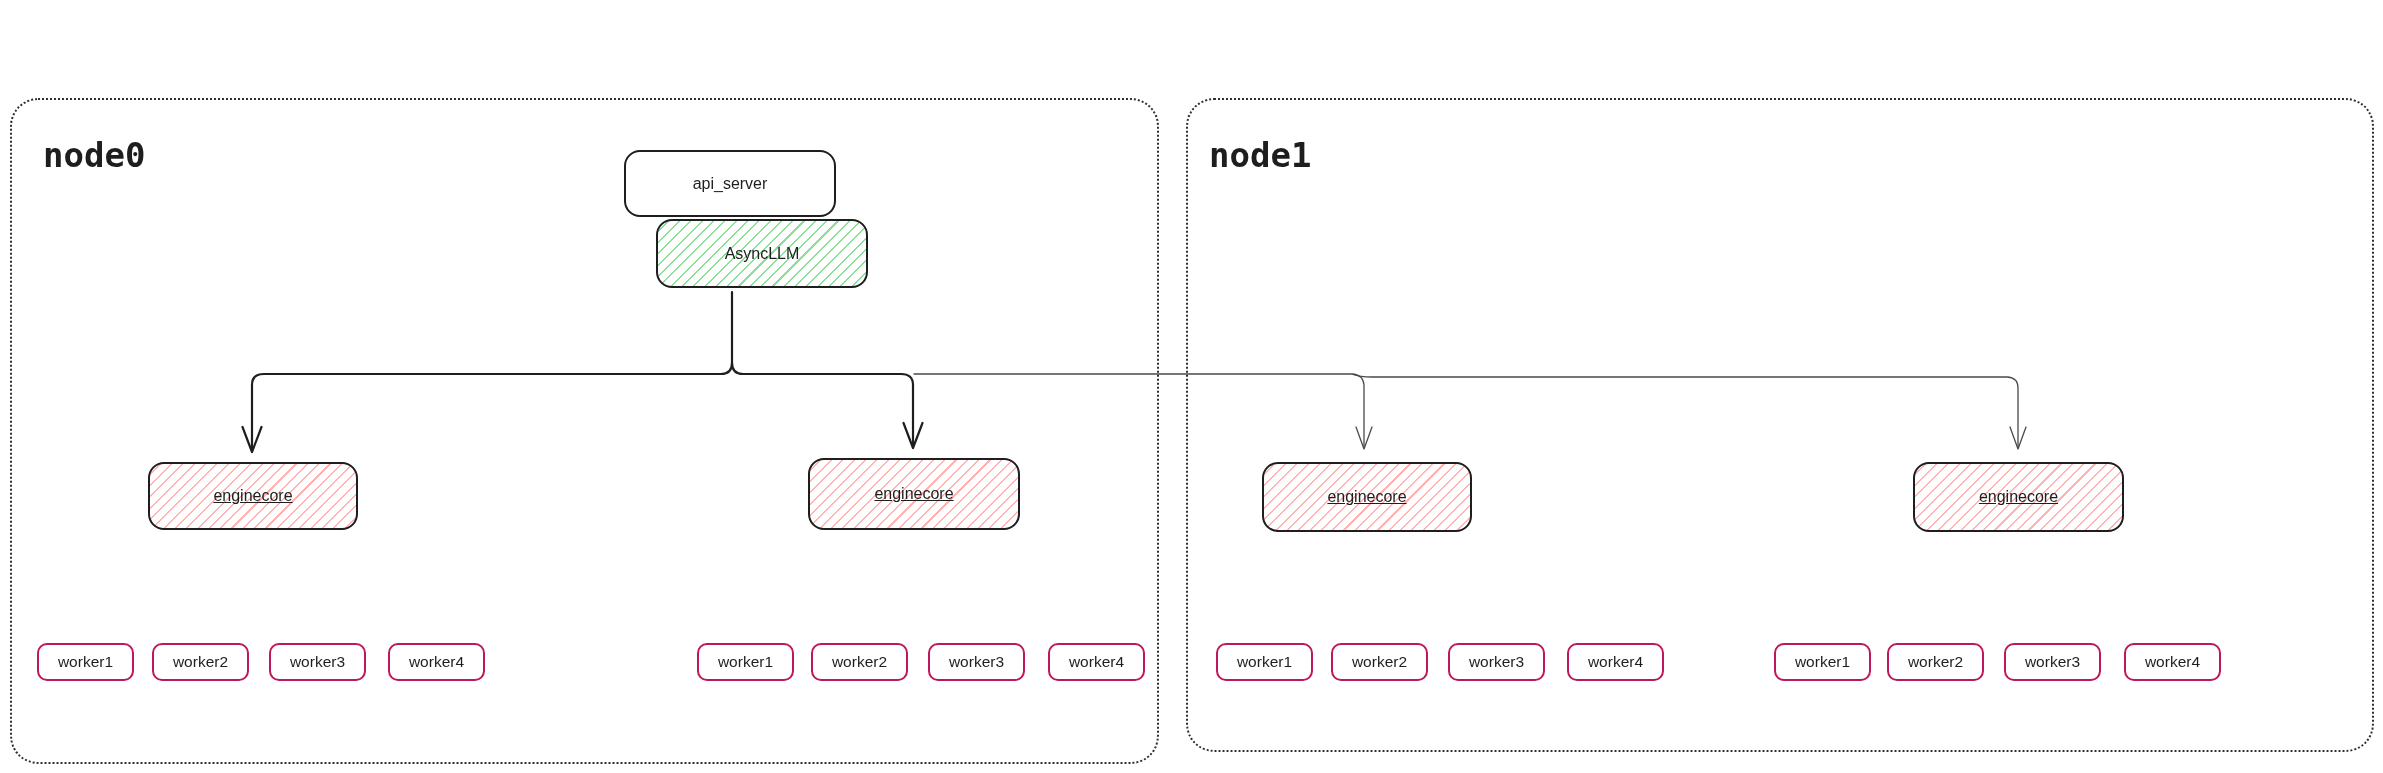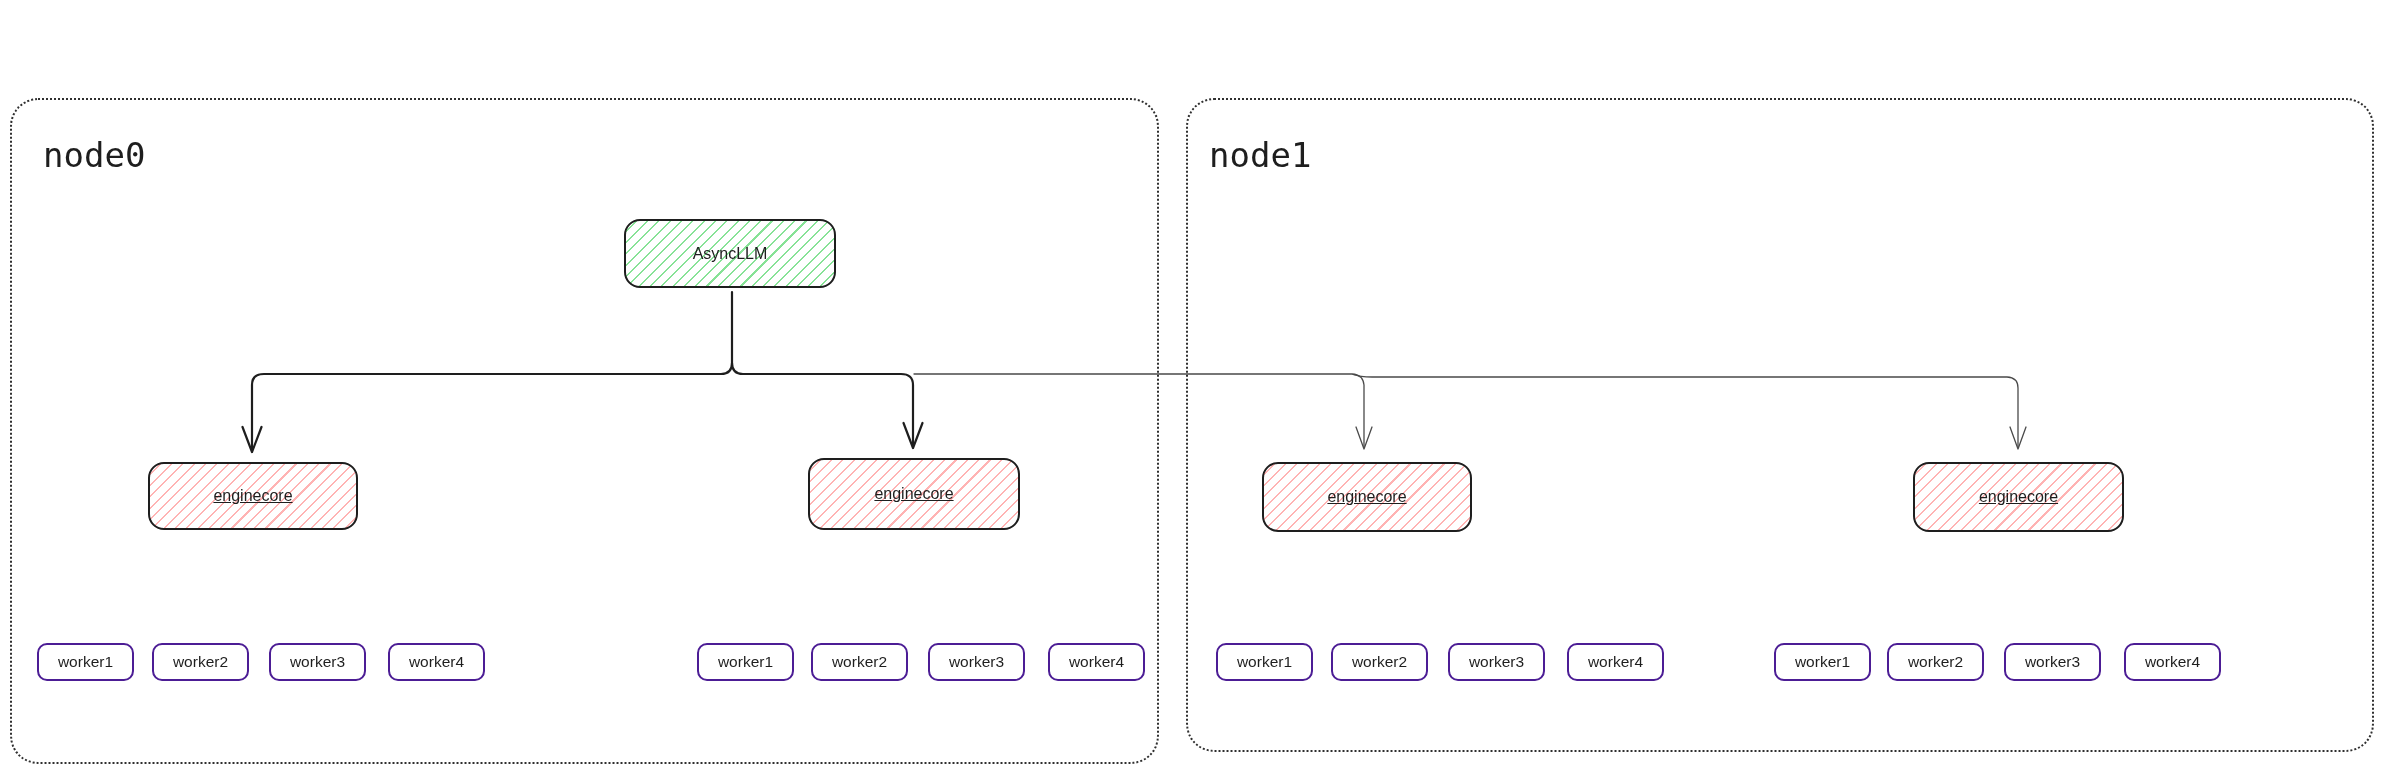--- a/index.html
+++ b/index.html
@@ -19,48 +19,49 @@
   }
   .node-frame{
     position:absolute;
     border:2.5px dotted #2f2f2f;
     border-radius:28px;
     background:transparent;
   }
   .node-label{
     position:absolute;
     font-family:"DejaVu Sans Mono",monospace;
-    font-weight:normal;font-size:34px;color:#1e1e1e;
+    font-weight:bold;font-size:34px;color:#1e1e1e;
     white-space:nowrap;
   }
   .box{
     position:absolute;
     border:2px solid #1e1e1e;
     border-radius:16px;
     display:flex;align-items:center;justify-content:center;
     font-size:16px;color:#1e1e1e;
     background:#fff;
     box-sizing:border-box;
     white-space:nowrap;
   }
   .hatch-green{
     background:#fff repeating-linear-gradient(135deg,
       rgba(105,219,124,0) 0px, rgba(105,219,124,0) 6.5px,
       rgba(105,219,124,.8) 6.5px, rgba(105,219,124,.8) 8px);
+    margin-left:32px;
   }
   .hatch-red{
     background:#fff repeating-linear-gradient(135deg,
       rgba(255,154,154,0) 0px, rgba(255,154,154,0) 6.5px,
       rgba(255,154,154,.75) 6.5px, rgba(255,154,154,.75) 8px);
     text-decoration:underline;
   }
   .worker{
     position:absolute;
     width:97px;height:38px;
-    border:2px solid #4c1d95;
+    border:2px solid #be185d;
     border-radius:10px;
     display:flex;align-items:center;justify-content:center;
     font-size:15.5px;color:#1e1e1e;
     background:#fff;box-sizing:border-box;
     top:643px;
     white-space:nowrap;
   }
   svg.wires{position:absolute;left:0;top:0;pointer-events:none;}
   .wire-thick{stroke:#1e1e1e;stroke-width:2.2;fill:none;stroke-linecap:round;stroke-linejoin:round;}
   .wire-thin{stroke:#4a4a4a;stroke-width:1.3;fill:none;stroke-linecap:round;stroke-linejoin:round;}
@@ -81,20 +82,23 @@
     <path class="wire-thick" d="M 732 292 L 732 363 Q 732 374 721 374 L 264 374 Q 252 374 252 385 L 252 449"></path>
     <path class="wire-thick" d="M 242.5 427 L 252 452 L 261.5 427"></path>
     <path class="wire-thick" d="M 732 363 Q 732 374 743 374 L 901 374 Q 913 374 913 385 L 913 445"></path>
     <path class="wire-thick" d="M 903.5 423 L 913 448 L 922.5 423"></path>
     <path class="wire-thin" d="M 914 374 L 1352 374 Q 1363 374.5 1364 385 L 1364 447"></path>
     <path class="wire-thin" d="M 1356 427 L 1364 449 L 1372 427"></path>
     <path class="wire-thin" d="M 1353 374.5 Q 1360 377 1372 377 L 2007 377 Q 2018 377.5 2018 388 L 2018 447"></path>
     <path class="wire-thin" d="M 2010 427 L 2018 449 L 2026 427"></path>
   </svg>
 
+  <div class="box" style="left:624px;top:150px;width:212px;height:67px;">
+    <span>api_server</span>
+  </div>
   <div class="box hatch-green" style="left:624px;top:219px;width:212px;height:69px;">
     <span>AsyncLLM</span>
   </div>
 
   <div class="box hatch-red" style="left:148px;top:462px;width:210px;height:68px;">
     <span>enginecore</span>
   </div>
   <div class="box hatch-red" style="left:808px;top:458px;width:212px;height:72px;">
     <span>enginecore</span>
   </div>

